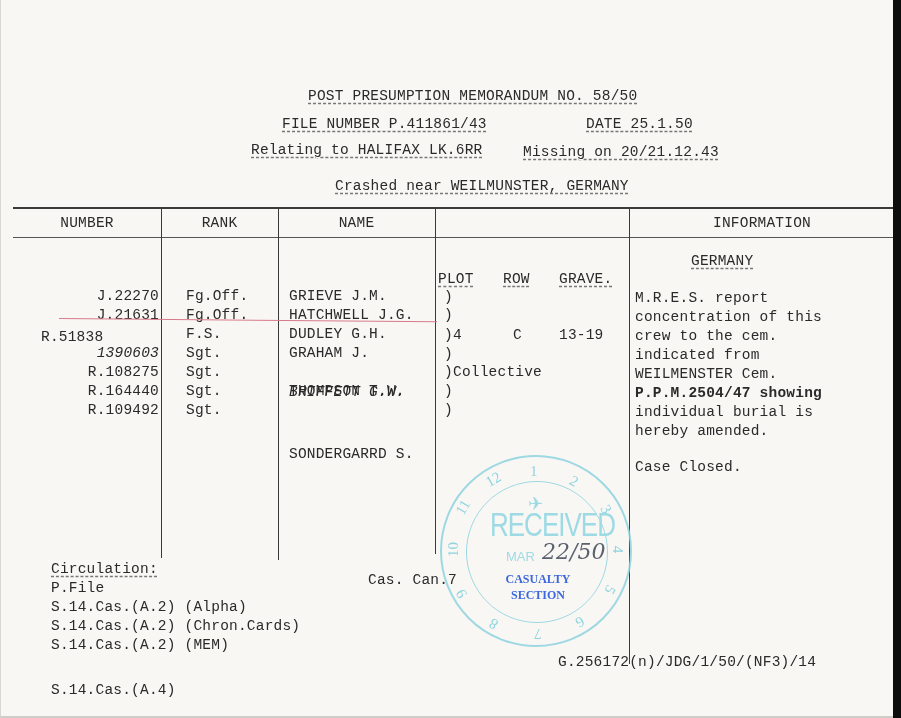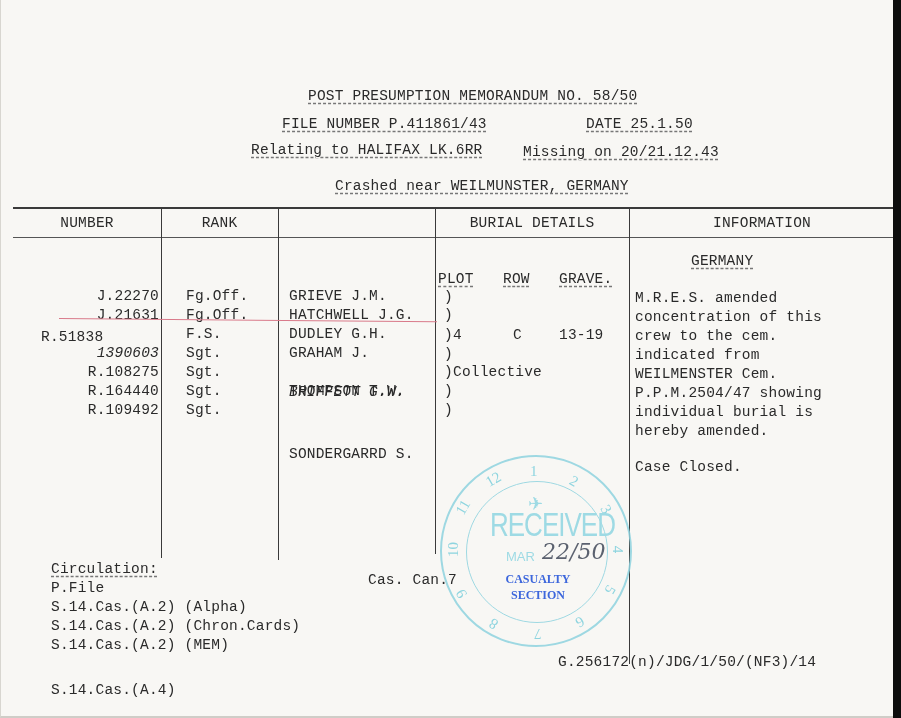--- a/index.html
+++ b/index.html
@@ -64,21 +64,21 @@
 
   <div class="hline" style="left:12px; top:207px; width:882px;"></div>
   <div class="hline thin" style="left:12px; top:237px; width:882px;"></div>
   <div class="vline" style="left:160px; top:208px; height:350px;"></div>
   <div class="vline" style="left:277px; top:208px; height:352px;"></div>
   <div class="vline" style="left:434px; top:208px; height:346px;"></div>
   <div class="vline" style="left:628px; top:208px; height:456px;"></div>
 
   <div class="txt center" style="left:12px; top:214px; width:148px;">NUMBER</div>
   <div class="txt center" style="left:160px; top:214px; width:117px;">RANK</div>
-  <div class="txt center" style="left:434px; top:214px; width:194px;">BURIAL DETAILS</div>
+  <div class="txt center" style="left:277px; top:214px; width:157px;">NAME</div>
   <div class="txt center" style="left:628px; top:214px; width:266px;">INFORMATION</div>
 
   <div class="rows">
     <div class="txt" style="left:0; top:0;">
     </div>
     <div class="txt" style="left:40px; top:287px; width:118px; text-align:right;">J.22270</div>
     <div class="txt" style="left:40px; top:306px; width:118px; text-align:right;">J.21631</div>
     <div class="txt" style="left:40px; top:328px; width:118px; font-family:Liberation Mono, monospace;">R.51838</div>
     <div class="txt" style="left:40px; top:344px; width:118px; text-align:right;font-style:italic;">1390603</div>
     <div class="txt" style="left:40px; top:363px; width:118px; text-align:right;">R.108275</div>
@@ -114,26 +114,26 @@
   <div class="txt" style="left:512px; top:326px;">C</div>
   <div class="txt" style="left:558px; top:326px;">13-19</div>
   <div class="txt" style="left:443px; top:345px;">)</div>
   <div class="txt" style="left:443px; top:363px;">)</div>
   <div class="txt" style="left:452px; top:363px;">Collective</div>
   <div class="txt" style="left:443px; top:382px;">)</div>
   <div class="txt" style="left:443px; top:401px;">)</div>
 
   <div class="txt u" style="left:690px; top:252px;">GERMANY</div>
   <div>
-    <div class="txt" style="left:634px; top:289px;">M.R.E.S. amended</div>
+    <div class="txt" style="left:634px; top:289px;">M.R.E.S. report</div>
     <div class="txt" style="left:634px; top:308px;">concentration of this</div>
     <div class="txt" style="left:634px; top:327px;">crew to the cem.</div>
     <div class="txt" style="left:634px; top:346px;">indicated from</div>
     <div class="txt" style="left:634px; top:365px;">WEILMENSTER Cem.</div>
-    <div class="txt" style="left:634px; top:384px;">P.P.M.2504/47 showing</div>
+    <div class="txt" style="left:634px; top:384px;font-weight:bold;">P.P.M.2504/47 showing</div>
     <div class="txt" style="left:634px; top:403px;">individual burial is</div>
     <div class="txt" style="left:634px; top:422px;">hereby amended.</div>
   </div>
   <div class="txt" style="left:634px; top:458px;">Case Closed.</div>
 
   <div class="stamp">
     <div class="inner"></div>
     <span class="num" style="left:44px; top:14px; transform:rotate(-30deg);">12</span>
     <span class="num" style="left:88px; top:6px;">1</span>
     <span class="num" style="left:128px; top:16px; transform:rotate(30deg);">2</span>

